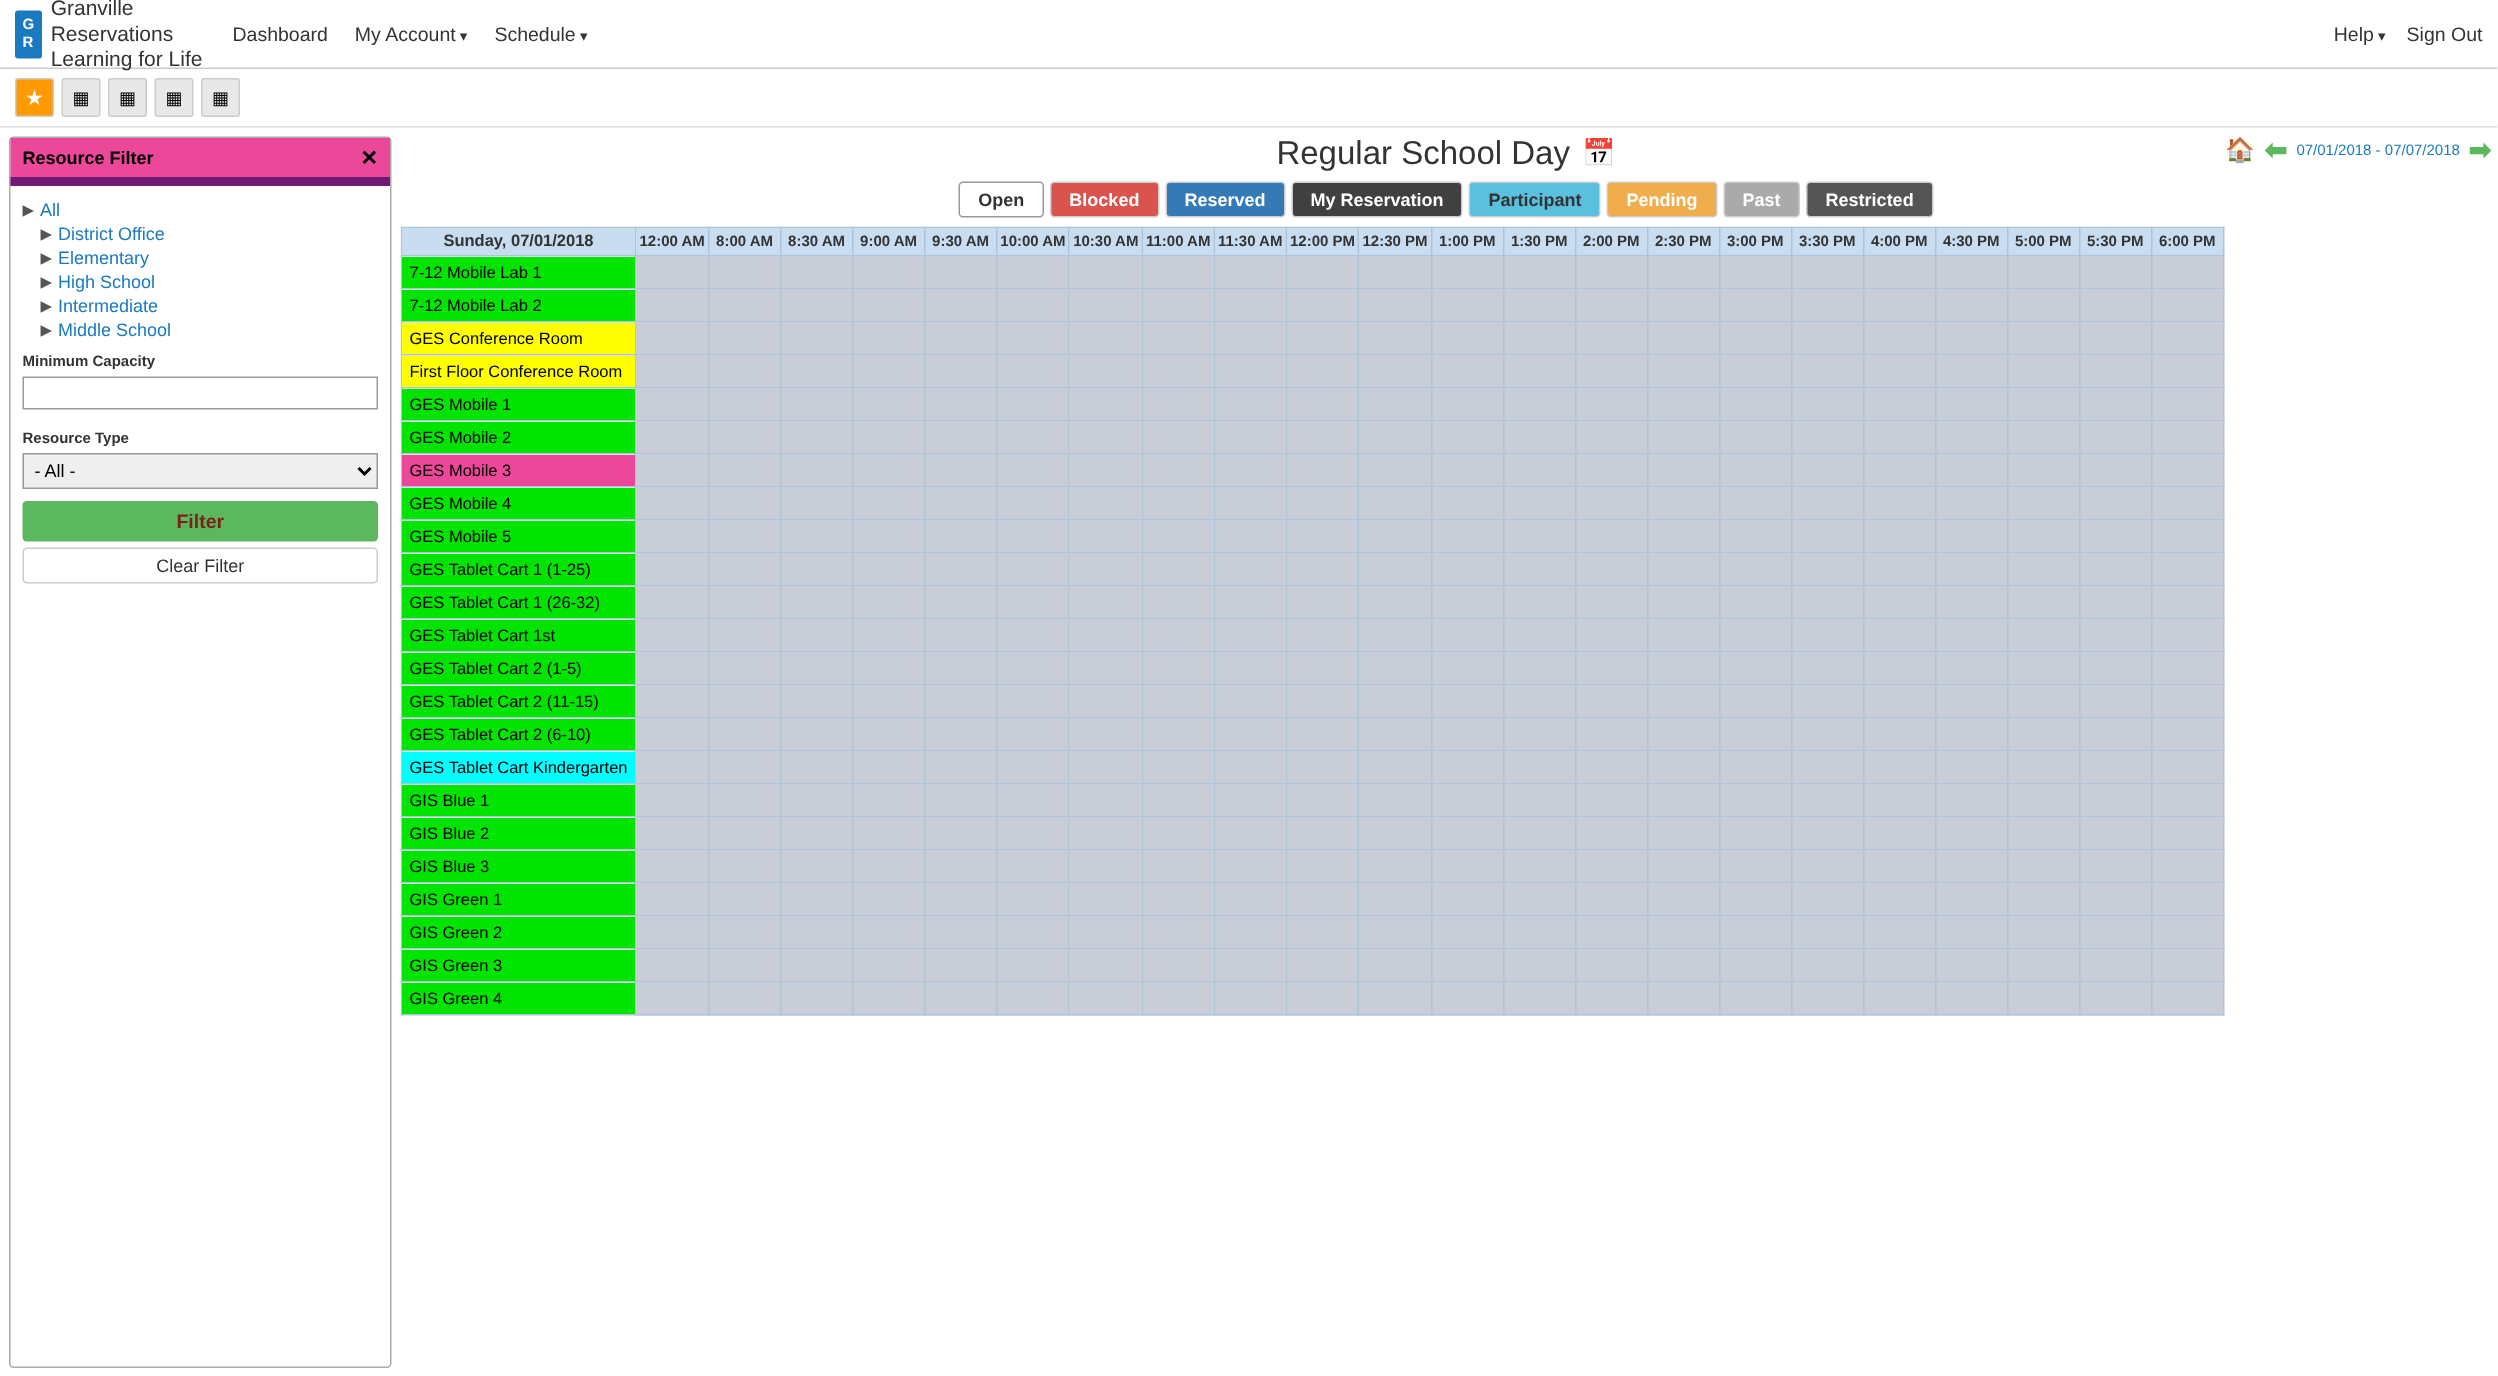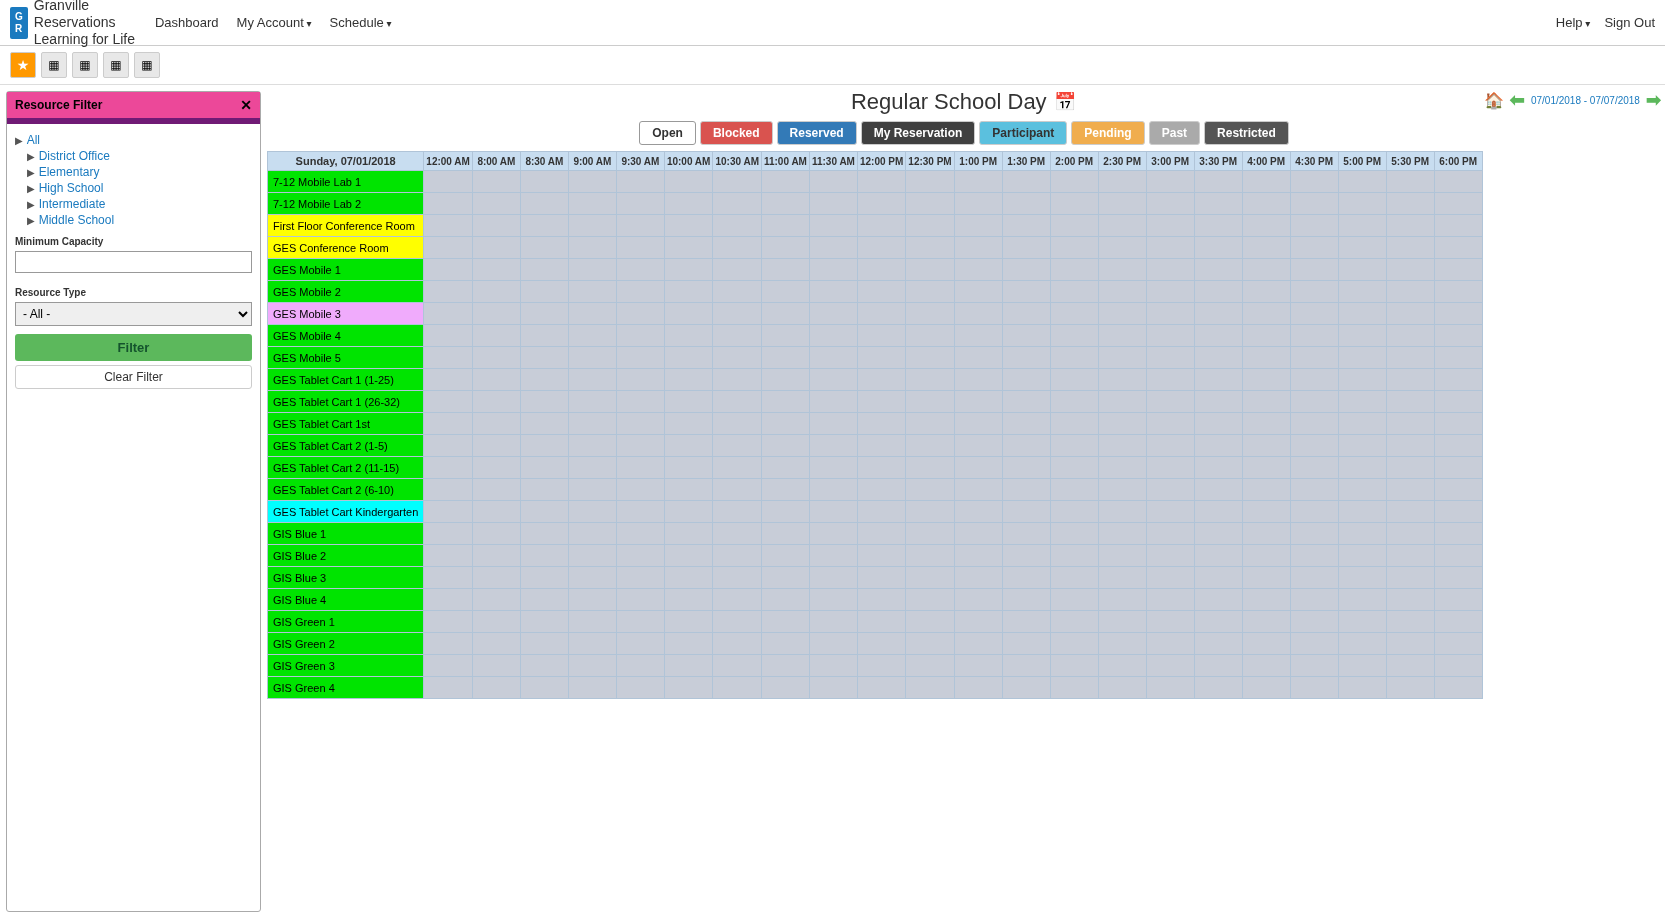--- a/index.html
+++ b/index.html
@@ -38,21 +38,21 @@
     }
     .sidebar-close { cursor: pointer; font-size: 14px; }
     .sidebar-body { padding: 8px; flex: 1; overflow-y: auto; }
     .filter-section { margin-bottom: 8px; }
     .filter-tree-item { display: flex; align-items: center; cursor: pointer; padding: 1px 0; color: #1a7abf; font-size: 12px; }
     .filter-tree-item .arrow { margin-right: 4px; font-size: 10px; color: #555; }
     .filter-label { font-size: 10px; font-weight: bold; margin: 8px 0 4px; color: #333; }
     .min-capacity-input { width: 100%; border: 1px solid #999; padding: 3px; font-size: 12px; margin-bottom: 6px; }
     .resource-type-select { width: 100%; border: 1px solid #999; padding: 3px; font-size: 12px; margin-bottom: 8px; }
     .filter-btn {
-      width: 100%; background: #5cb85c; color: #14532d; border: none; padding: 6px; font-size: 13px;
+      width: 100%; background: #5cb85c; color: #7f1d1d; border: none; padding: 6px; font-size: 13px;
       font-weight: bold; border-radius: 3px; cursor: pointer; margin-bottom: 4px;
     }
     .clear-filter-btn {
       width: 100%; background: #fff; color: #333; border: 1px solid #ccc; padding: 4px; font-size: 12px;
       border-radius: 3px; cursor: pointer;
     }
 
     
     .calendar-area { flex: 1; display: flex; flex-direction: column; overflow: hidden; padding: 4px 4px 0 0; }
 
@@ -276,20 +276,45 @@
               <td class="time-slot"></td>
               <td class="time-slot"></td>
               <td class="time-slot"></td>
               <td class="time-slot"></td>
               <td class="time-slot"></td>
               <td class="time-slot"></td>
               <td class="time-slot"></td>
               <td class="time-slot"></td>
             </tr>
             <tr>
+              <td class="resource-name" style="background: rgb(255, 255, 0);">GES Conference Room</td>
+              <td class="time-slot"></td>
+              <td class="time-slot"></td>
+              <td class="time-slot"></td>
+              <td class="time-slot"></td>
+              <td class="time-slot"></td>
+              <td class="time-slot"></td>
+              <td class="time-slot"></td>
+              <td class="time-slot"></td>
+              <td class="time-slot"></td>
+              <td class="time-slot"></td>
+              <td class="time-slot"></td>
+              <td class="time-slot"></td>
+              <td class="time-slot"></td>
+              <td class="time-slot"></td>
+              <td class="time-slot"></td>
+              <td class="time-slot"></td>
+              <td class="time-slot"></td>
+              <td class="time-slot"></td>
+              <td class="time-slot"></td>
+              <td class="time-slot"></td>
+              <td class="time-slot"></td>
+              <td class="time-slot"></td>
+            </tr>
+            <tr>
               <td class="resource-name" style="background: rgb(255, 255, 0);">First Floor Conference Room</td>
               <td class="time-slot"></td>
               <td class="time-slot"></td>
               <td class="time-slot"></td>
               <td class="time-slot"></td>
               <td class="time-slot"></td>
               <td class="time-slot"></td>
               <td class="time-slot"></td>
               <td class="time-slot"></td>
               <td class="time-slot"></td>
@@ -301,45 +326,20 @@
               <td class="time-slot"></td>
               <td class="time-slot"></td>
               <td class="time-slot"></td>
               <td class="time-slot"></td>
               <td class="time-slot"></td>
               <td class="time-slot"></td>
               <td class="time-slot"></td>
               <td class="time-slot"></td>
             </tr>
             <tr>
-              <td class="resource-name" style="background: rgb(255, 255, 0);">GES Conference Room</td>
-              <td class="time-slot"></td>
-              <td class="time-slot"></td>
-              <td class="time-slot"></td>
-              <td class="time-slot"></td>
-              <td class="time-slot"></td>
-              <td class="time-slot"></td>
-              <td class="time-slot"></td>
-              <td class="time-slot"></td>
-              <td class="time-slot"></td>
-              <td class="time-slot"></td>
-              <td class="time-slot"></td>
-              <td class="time-slot"></td>
-              <td class="time-slot"></td>
-              <td class="time-slot"></td>
-              <td class="time-slot"></td>
-              <td class="time-slot"></td>
-              <td class="time-slot"></td>
-              <td class="time-slot"></td>
-              <td class="time-slot"></td>
-              <td class="time-slot"></td>
-              <td class="time-slot"></td>
-              <td class="time-slot"></td>
-            </tr>
-            <tr>
               <td class="resource-name" style="background: rgb(0, 228, 0);">GES Mobile 1</td>
               <td class="time-slot"></td>
               <td class="time-slot"></td>
               <td class="time-slot"></td>
               <td class="time-slot"></td>
               <td class="time-slot"></td>
               <td class="time-slot"></td>
               <td class="time-slot"></td>
               <td class="time-slot"></td>
               <td class="time-slot"></td>
@@ -376,21 +376,21 @@
               <td class="time-slot"></td>
               <td class="time-slot"></td>
               <td class="time-slot"></td>
               <td class="time-slot"></td>
               <td class="time-slot"></td>
               <td class="time-slot"></td>
               <td class="time-slot"></td>
               <td class="time-slot"></td>
             </tr>
             <tr>
-              <td class="resource-name" style="background: #f0abfc; margin-top: 43px;">GES Mobile 3</td>
+              <td class="resource-name" style="background: #ec4899; margin-top: 43px;">GES Mobile 3</td>
               <td class="time-slot"></td>
               <td class="time-slot"></td>
               <td class="time-slot"></td>
               <td class="time-slot"></td>
               <td class="time-slot"></td>
               <td class="time-slot"></td>
               <td class="time-slot"></td>
               <td class="time-slot"></td>
               <td class="time-slot"></td>
               <td class="time-slot"></td>
@@ -677,45 +677,20 @@
               <td class="time-slot"></td>
               <td class="time-slot"></td>
               <td class="time-slot"></td>
               <td class="time-slot"></td>
               <td class="time-slot"></td>
               <td class="time-slot"></td>
               <td class="time-slot"></td>
             </tr>
             <tr>
               <td class="resource-name" style="background: rgb(0, 228, 0);">GIS Blue 3</td>
-              <td class="time-slot"></td>
-              <td class="time-slot"></td>
-              <td class="time-slot"></td>
-              <td class="time-slot"></td>
-              <td class="time-slot"></td>
-              <td class="time-slot"></td>
-              <td class="time-slot"></td>
-              <td class="time-slot"></td>
-              <td class="time-slot"></td>
-              <td class="time-slot"></td>
-              <td class="time-slot"></td>
-              <td class="time-slot"></td>
-              <td class="time-slot"></td>
-              <td class="time-slot"></td>
-              <td class="time-slot"></td>
-              <td class="time-slot"></td>
-              <td class="time-slot"></td>
-              <td class="time-slot"></td>
-              <td class="time-slot"></td>
-              <td class="time-slot"></td>
-              <td class="time-slot"></td>
-              <td class="time-slot"></td>
-            </tr>
-            <tr>
-              <td class="resource-name" style="background: rgb(0, 228, 0);">GIS Blue 4</td>
               <td class="time-slot"></td>
               <td class="time-slot"></td>
               <td class="time-slot"></td>
               <td class="time-slot"></td>
               <td class="time-slot"></td>
               <td class="time-slot"></td>
               <td class="time-slot"></td>
               <td class="time-slot"></td>
               <td class="time-slot"></td>
               <td class="time-slot"></td>

